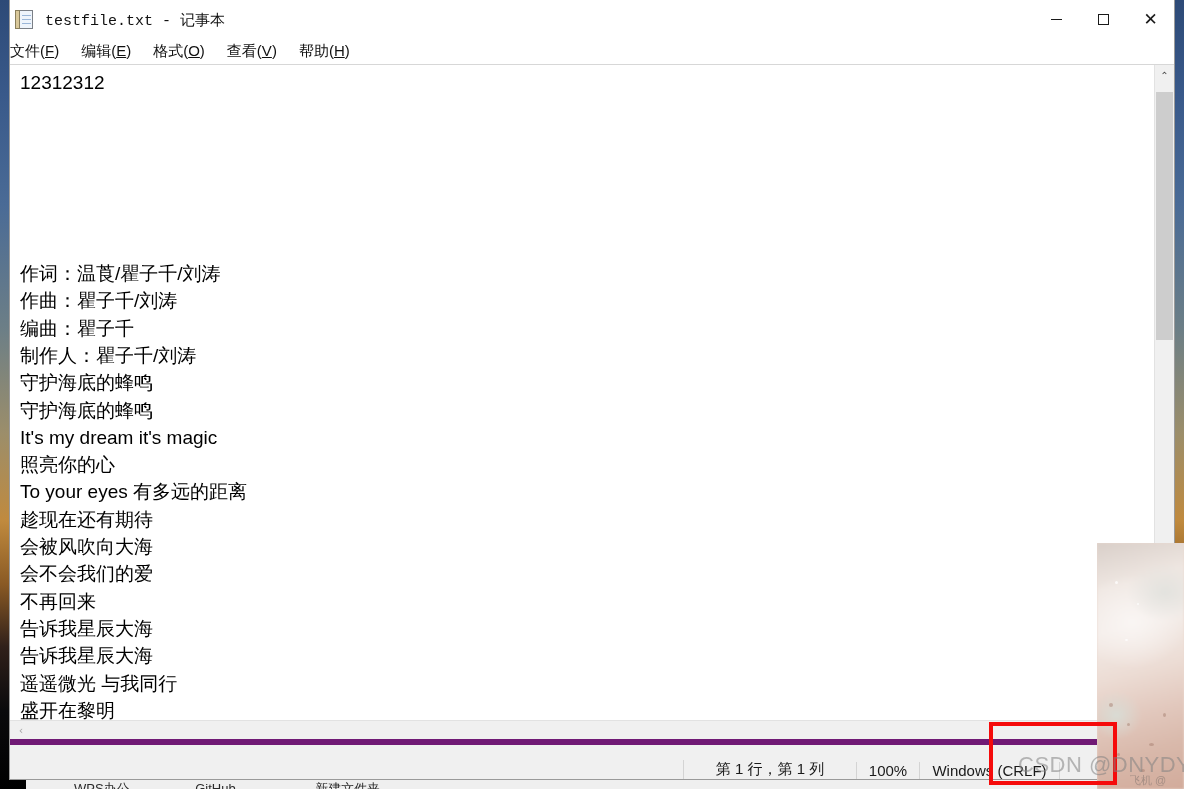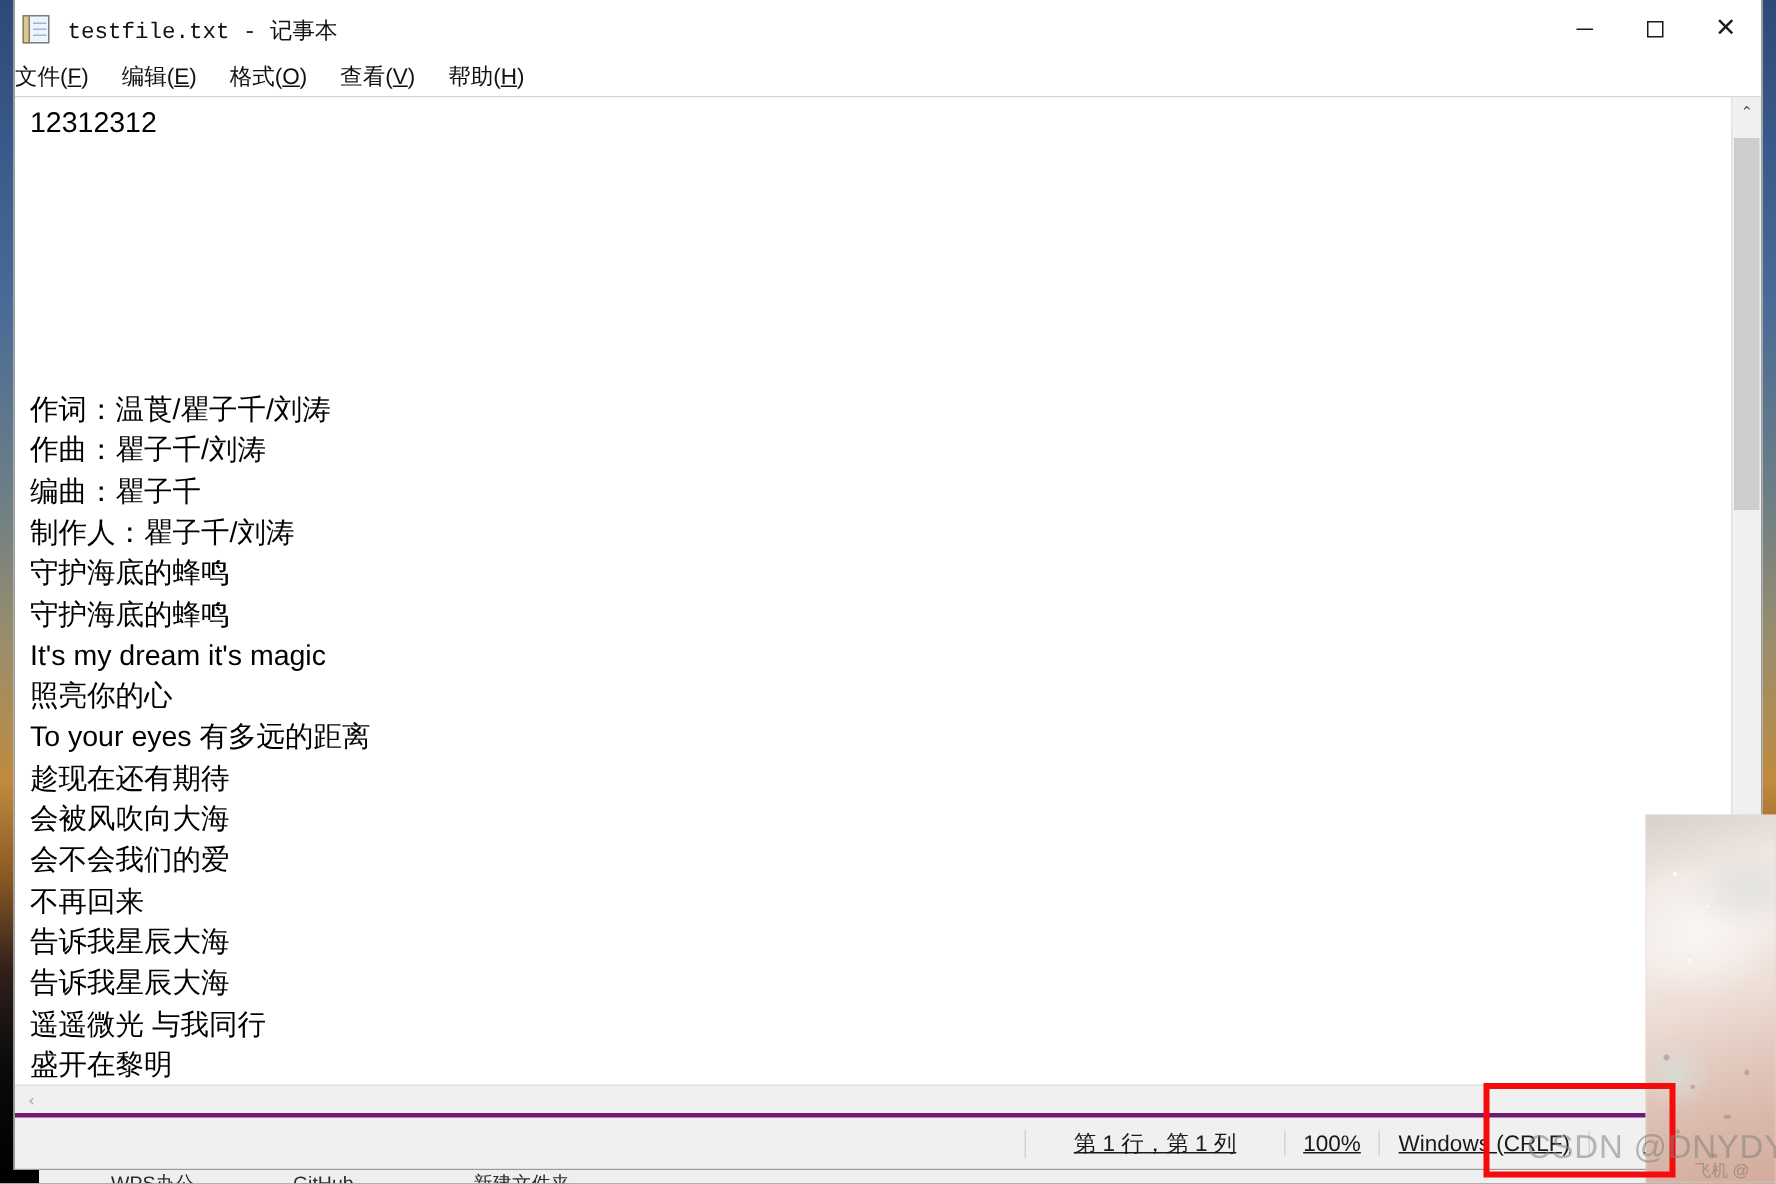--- a/index.html
+++ b/index.html
@@ -249,26 +249,25 @@
     justify-content: center;
     color: #a6a6a6;
     font-size: 11px;
     font-family: "DejaVu Sans", sans-serif;
   }
   
   .statusbar {
     height: 34px;
     min-height: 34px;
     background: #f0f0f0;
-    border-top: 3px solid #701a75;
-    display: flex;
-    align-items: center;
+    border-top: 6px solid #701a75;
+    display: flex;
+    align-items: flex-end;
     font-size: 15px;
     color: #1a1a1a;
-    text-decoration: underline;
   }
   .sb-spacer { flex: 1 1 auto; }
   .sb-cell {
     display: flex;
     align-items: center;
     justify-content: center;
     border-left: 1px solid #d4d4d4;
     white-space: nowrap;
     box-sizing: border-box;
   }

